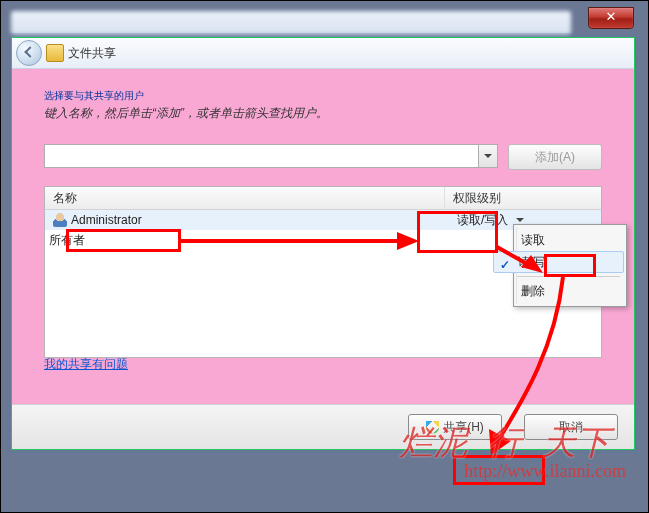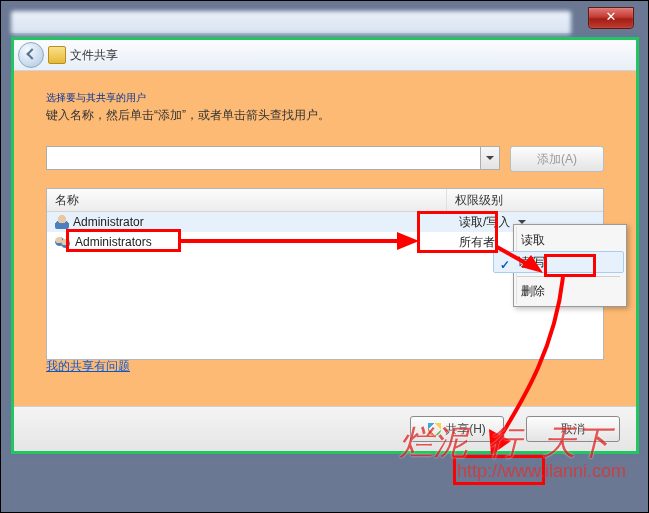--- a/index.html
+++ b/index.html
@@ -36,22 +36,22 @@
     color: #fff;
     text-align: center;
     line-height: 18px;
     font-size: 13px;
     box-shadow: inset 0 0 1px rgba(255,255,255,.6);
   }
   .window {
     position: absolute;
     top: 36px; left: 10px;
     width: 622px;
-    background: #fdba74;
-    border: 3px solid #22c55e;
+    background: #f9a8d4;
+    border: 1px solid #22c55e;
     box-shadow: 0 0 0 4px rgba(90,120,160,.25);
   }
   .nav-strip {
     height: 30px;
     background: linear-gradient(#fbfcfe,#e7eef7);
     border-bottom: 1px solid #c9d5e4;
     display: flex;
     align-items: center;
     padding: 0 4px;
     gap: 4px;
@@ -76,21 +76,21 @@
     border-radius: 2px;
   }
   .addr-text { font-size: 12px; color:#333; }
   .content {
     padding: 20px 32px 58px 32px;
     position: relative;
     min-height: 380px;
     box-sizing: border-box;
   }
   .heading { font-size: 10px; color: #003399; margin-bottom: 2px; }
-  .sub { font-size: 12px; color:#333; margin-bottom: 22px; }
+  .sub { font-size: 12px; color:#333; margin-bottom: 22px; font-style: italic; }
   .add-row { display:flex; gap:10px; margin-bottom: 16px;}
   .combo {
     flex: 1;
     height: 22px;
     border: 1px solid #adadad;
     background:#fff;
     position: relative;
   }
   .combo .drop-btn {
     position:absolute; right:0; top:0; width:18px; height:100%;
@@ -205,21 +205,21 @@
     position:absolute; right:38px; bottom:46px;
     font-family: Liberation Mono, monospace;
     font-size:34px; color:#d22; opacity:.75;
     text-shadow:0 0 2px #fff;
     pointer-events:none;
     font-style: italic;
   }
   .watermark-url{
     position:absolute; right:22px; bottom:30px;
     font-size:18px; color:#d33; opacity:.8;
-    font-family: Liberation Sans, sans-serif;
+    font-family: Liberation Serif, serif;
     pointer-events:none;
   }
 </style>
 </head>
 <body>
 
 <div class="outer">
   <div class="blur-bar"></div>
   <div class="close-btn">✕</div>
 
@@ -251,24 +251,20 @@
           <div class="row-name">
             <span class="user-icon"></span>
             <span>Administrator</span>
           </div>
           <div class="row-perm perm-drop">
             <span>读取/写入</span>
           </div>
         </div>
 
         <div class="list-row">
-          <div class="row-name">
-            <span class="group-icon"></span>
-            <span>Administrators</span>
-          </div>
           <div class="row-perm">
             <span>所有者</span>
           </div>
         </div>
       </div>
 
       <a class="help-link">我的共享有问题</a>
 
       <div class="footer">
         <div class="btn">

